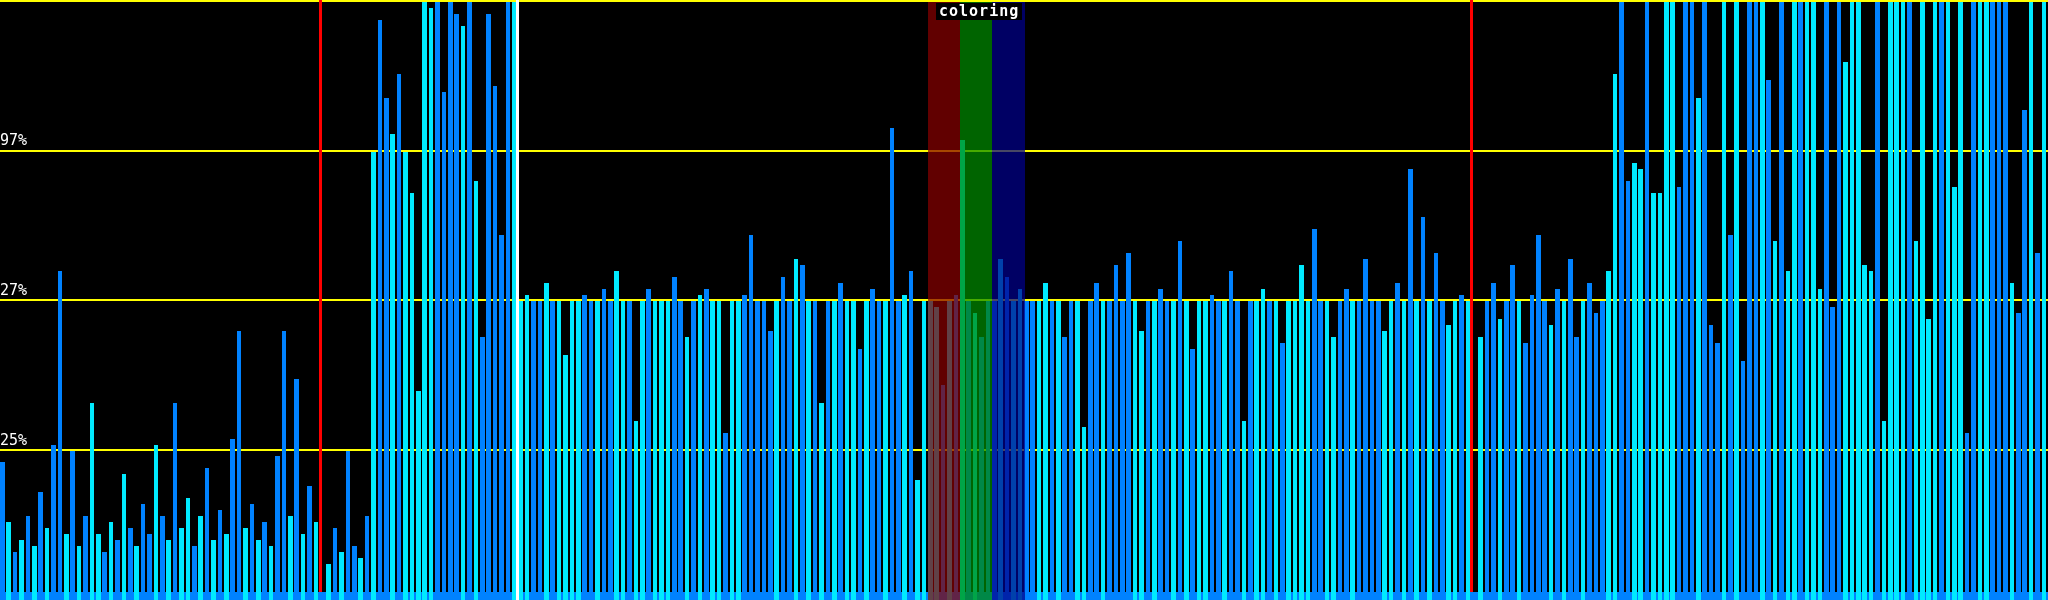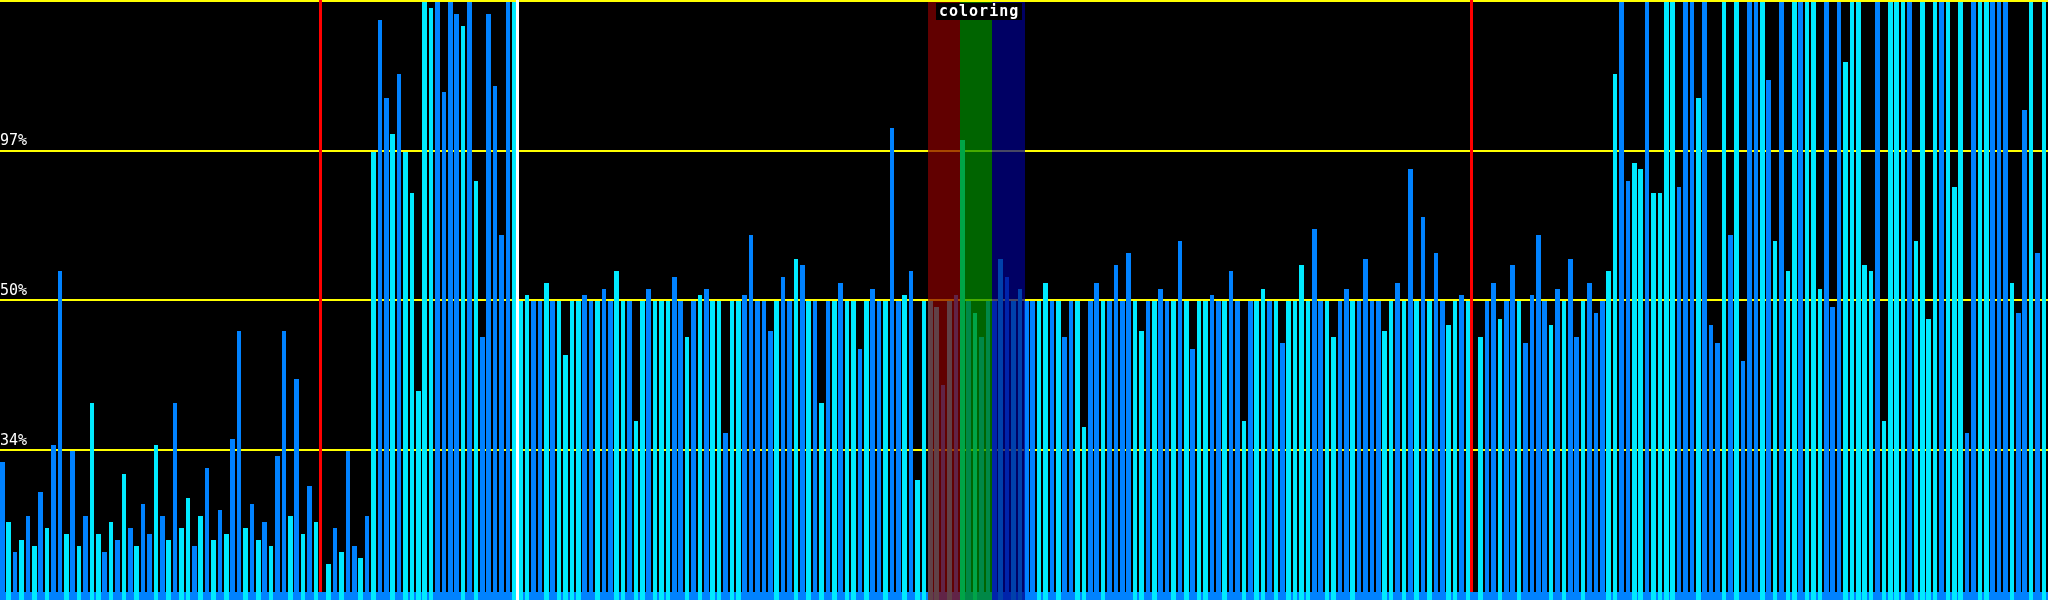--- a/index.html
+++ b/index.html
@@ -15,22 +15,22 @@
   .marker-white{z-index:6;}
   .band{position:absolute;top:2px;bottom:0;z-index:4;}
   .coloring-label{position:absolute;top:3px;z-index:7;background:#000;color:#fff;
     font-size:15px;line-height:17px;font-weight:bold;letter-spacing:1px;padding:0 3px;}
 </style>
 </head>
 <body>
 
 <div class="chart">
   <span class="tick-label t75">97%</span>
-  <span class="tick-label t50">50%</span>
-  <span class="tick-label t25">34%</span>
+  <span class="tick-label t50">27%</span>
+  <span class="tick-label t25">25%</span>
   <span class="coloring-label" style="left: 936px;">coloring</span>
   <div>
       <div class="gridline" style="top: 0px; background: rgb(255, 255, 0);"></div>
       <div class="gridline" style="top: 150px; background: rgb(255, 255, 0);"></div>
       <div class="gridline" style="top: 299px; background: rgb(255, 255, 0);"></div>
       <div class="gridline" style="top: 449px; background: rgb(255, 255, 0);"></div>
     </div>
   <div>
       <div class="marker" style="left: 319px; width: 3px; background: rgb(255, 0, 0);"></div>
       <div class="marker marker-white" style="left: 516px; width: 3px; background: rgb(255, 255, 255);"></div>

